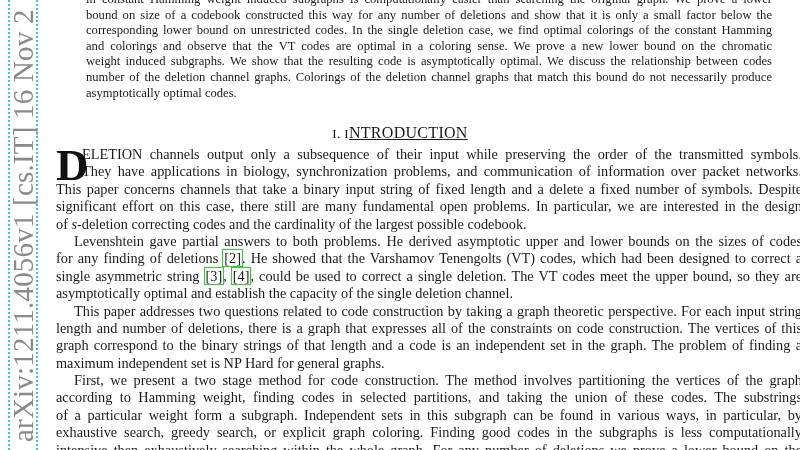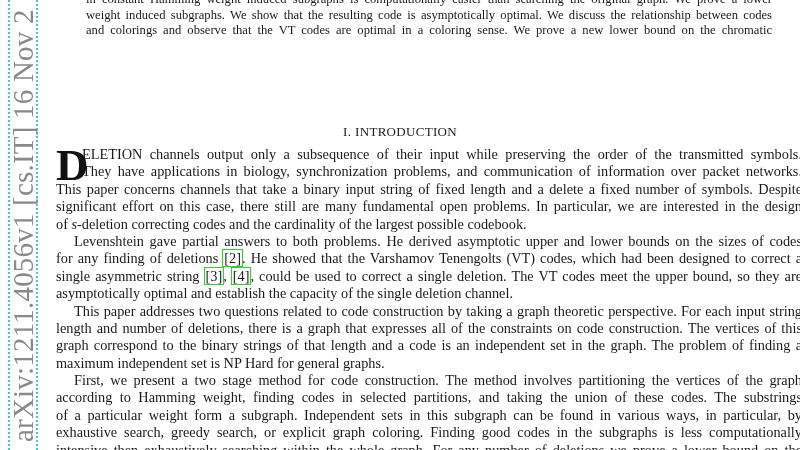--- a/index.html
+++ b/index.html
@@ -33,21 +33,21 @@
     position: absolute; left: 86px; top: -8px; width: 686px;
     font-size: 12.6px; line-height: 15.6px; text-align: justify;
     text-align-last: left;
   }
   .abstract .ln { display: block; text-align: justify; text-align-last: justify; white-space: nowrap; }
   .abstract .ln.last { text-align-last: left; }
   .section-title {
     position: absolute; left: 0; width: 800px; top: 124px;
     text-align: center; font-size: 13.2px; letter-spacing: 0.3px;
   }
-  .section-title .sc { font-size: 13px; }
+  .section-title .sc { font-size: 16px; text-decoration: underline; }
   .body {
     position: absolute; left: 56px; top: 146px; width: 746px;
     font-size: 14.3px; line-height: 17.4px;
   }
   .body .ln { display: block; text-align: justify; text-align-last: justify; white-space: nowrap; height: 17.4px; }
   .body .ln.last { text-align-last: left; }
   .body .ln.indent { padding-left: 18px; }
   .body .ln.dropcap-ln { padding-left: 26px; }
   .dropcap {
     position: absolute; left: 0; top: 3px;
@@ -62,22 +62,26 @@
 </head>
 <body>
 
 <div class="watermark-box"></div>
 <div class="watermark">
   <span>arXiv:1211.4056v1  [cs.IT]  16 Nov 2</span>
 </div>
 
 <div class="abstract">
   <span class="ln">in constant Hamming weight induced subgraphs is computationally easier than searching the original graph. We prove a lower</span>
+  <span class="ln">bound on size of a codebook constructed this way for any number of deletions and show that it is only a small factor below the</span>
+  <span class="ln">corresponding lower bound on unrestricted codes. In the single deletion case, we find optimal colorings of the constant Hamming</span>
+  <span class="ln">and colorings and observe that the VT codes are optimal in a coloring sense. We prove a new lower bound on the chromatic</span>
   <span class="ln">weight induced subgraphs. We show that the resulting code is asymptotically optimal. We discuss the relationship between codes</span>
-  <span class="ln">and colorings and observe that the VT codes are optimal in a coloring sense. We prove a new lower bound on the chromatic</span>
+  <span class="ln">number of the deletion channel graphs. Colorings of the deletion channel graphs that match this bound do not necessarily produce</span>
+  <span class="ln last">asymptotically optimal codes.</span>
 </div>
 
 <div class="section-title">
   <span>I.</span>
   <span>I</span><span class="sc">NTRODUCTION</span>
 </div>
 
 <div class="body">
   <span class="dropcap">D</span>
 

